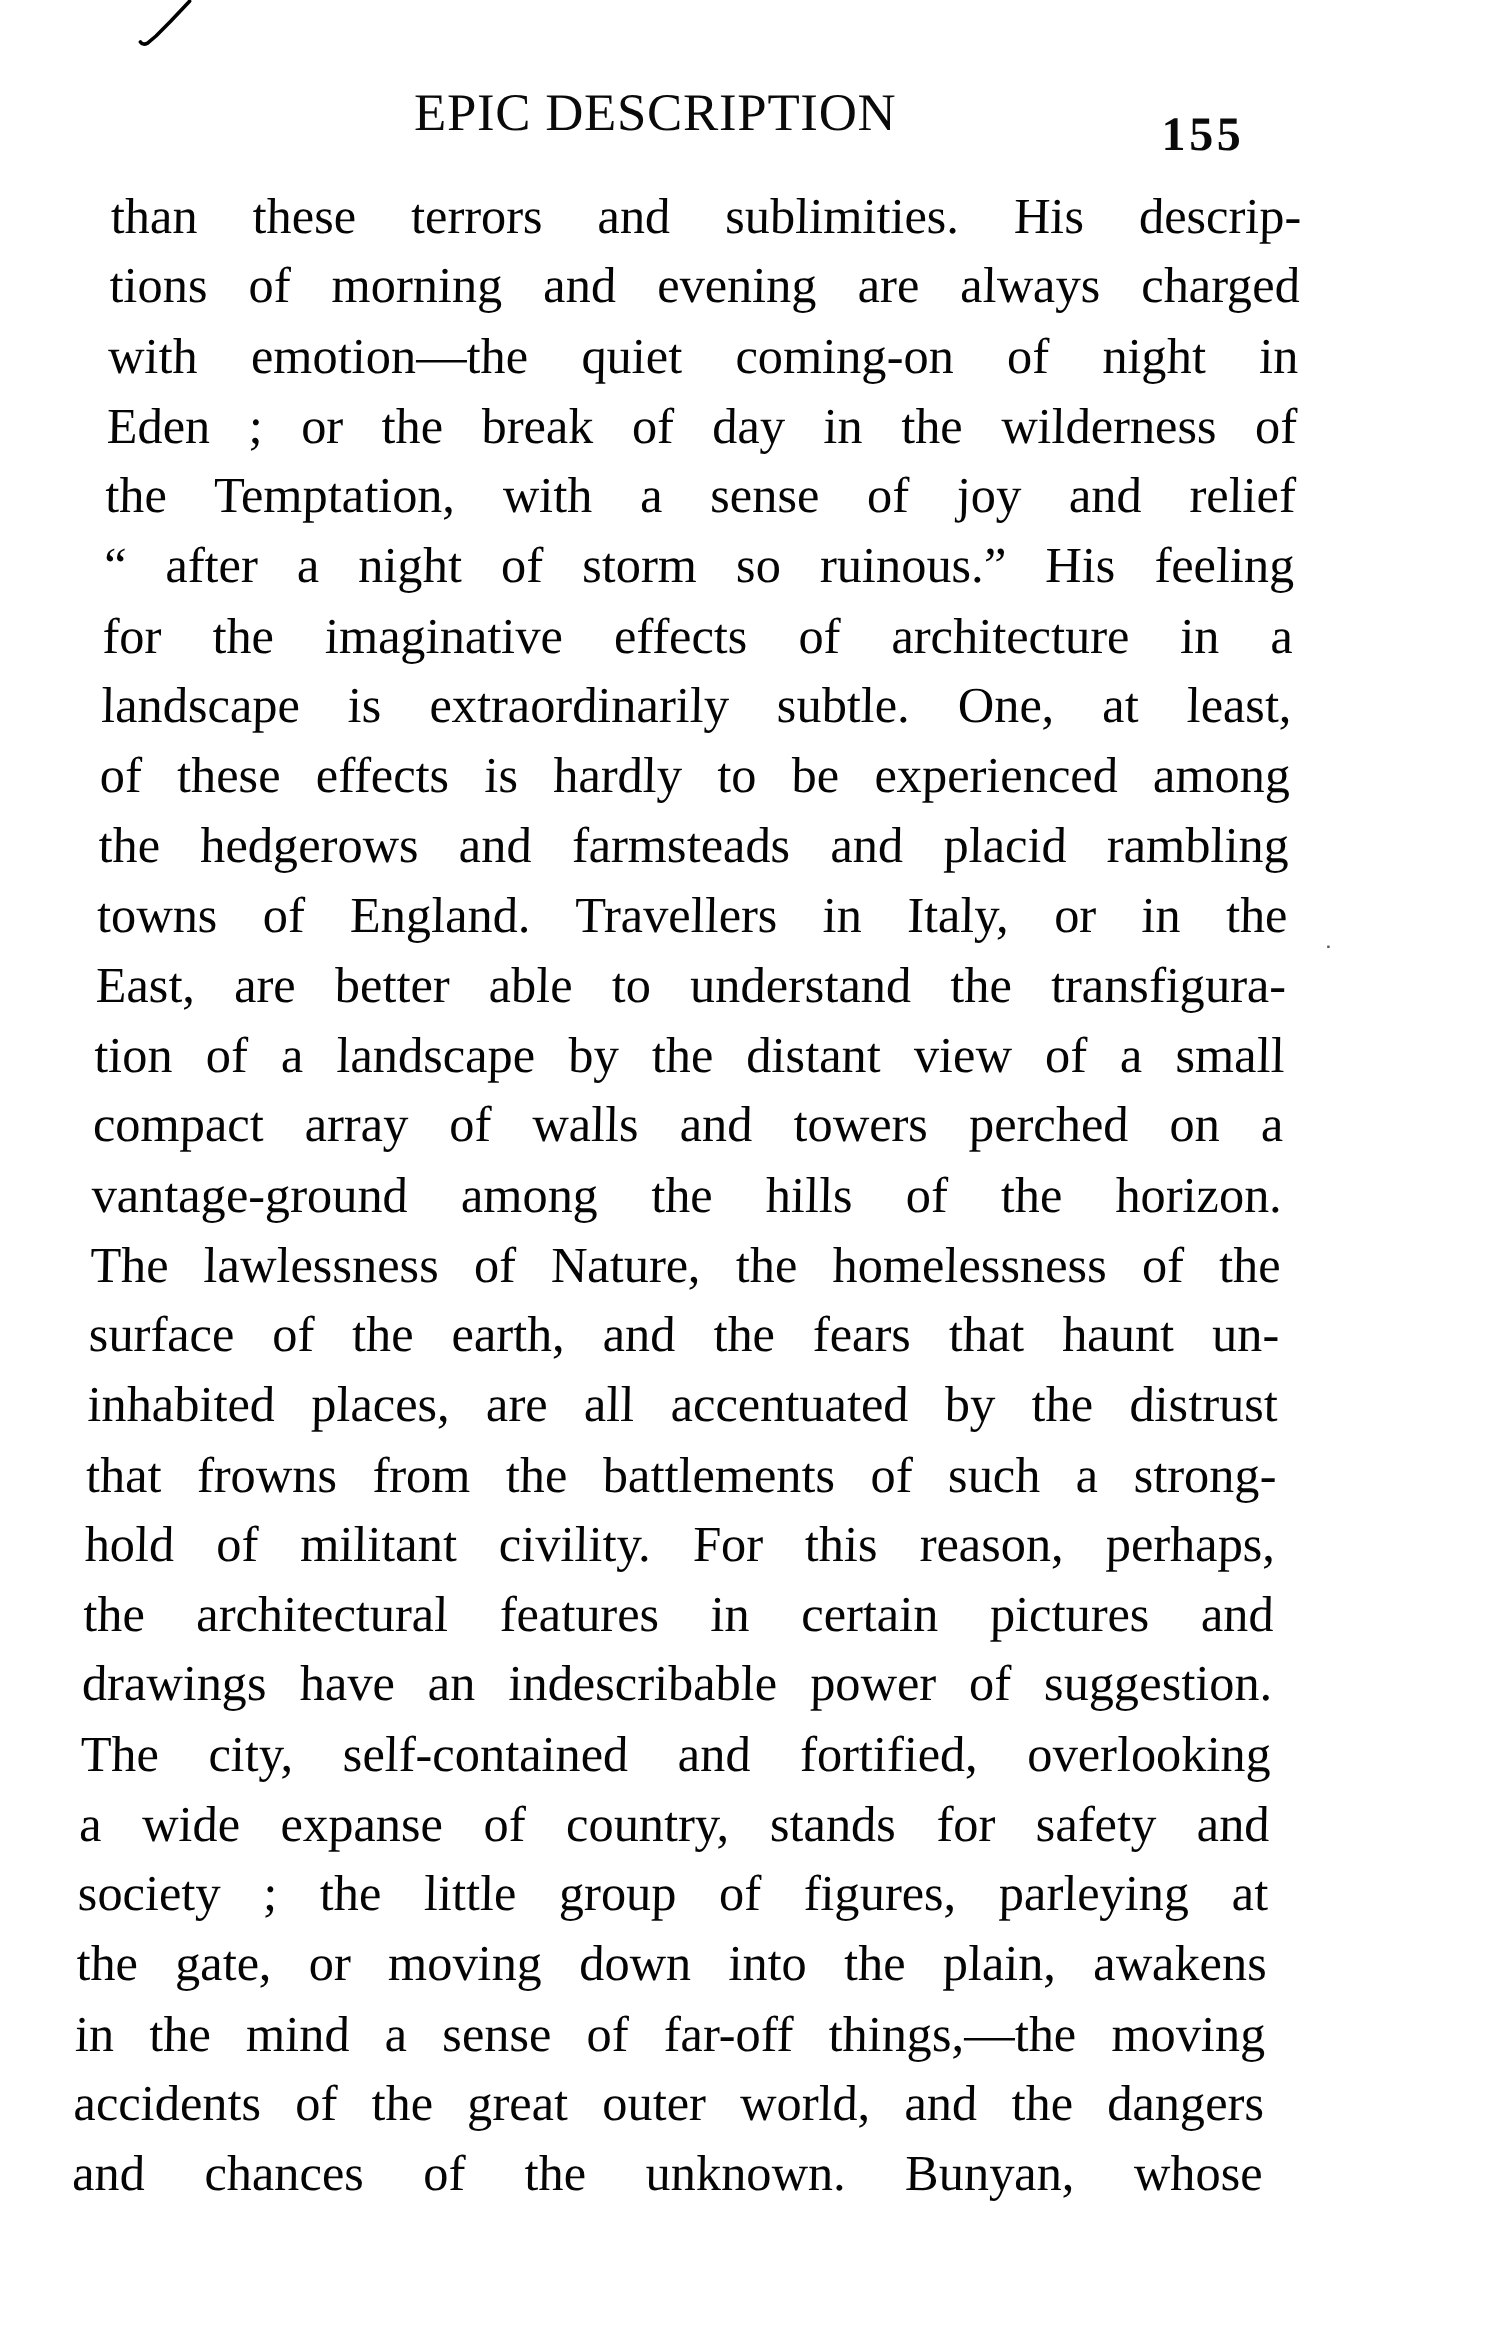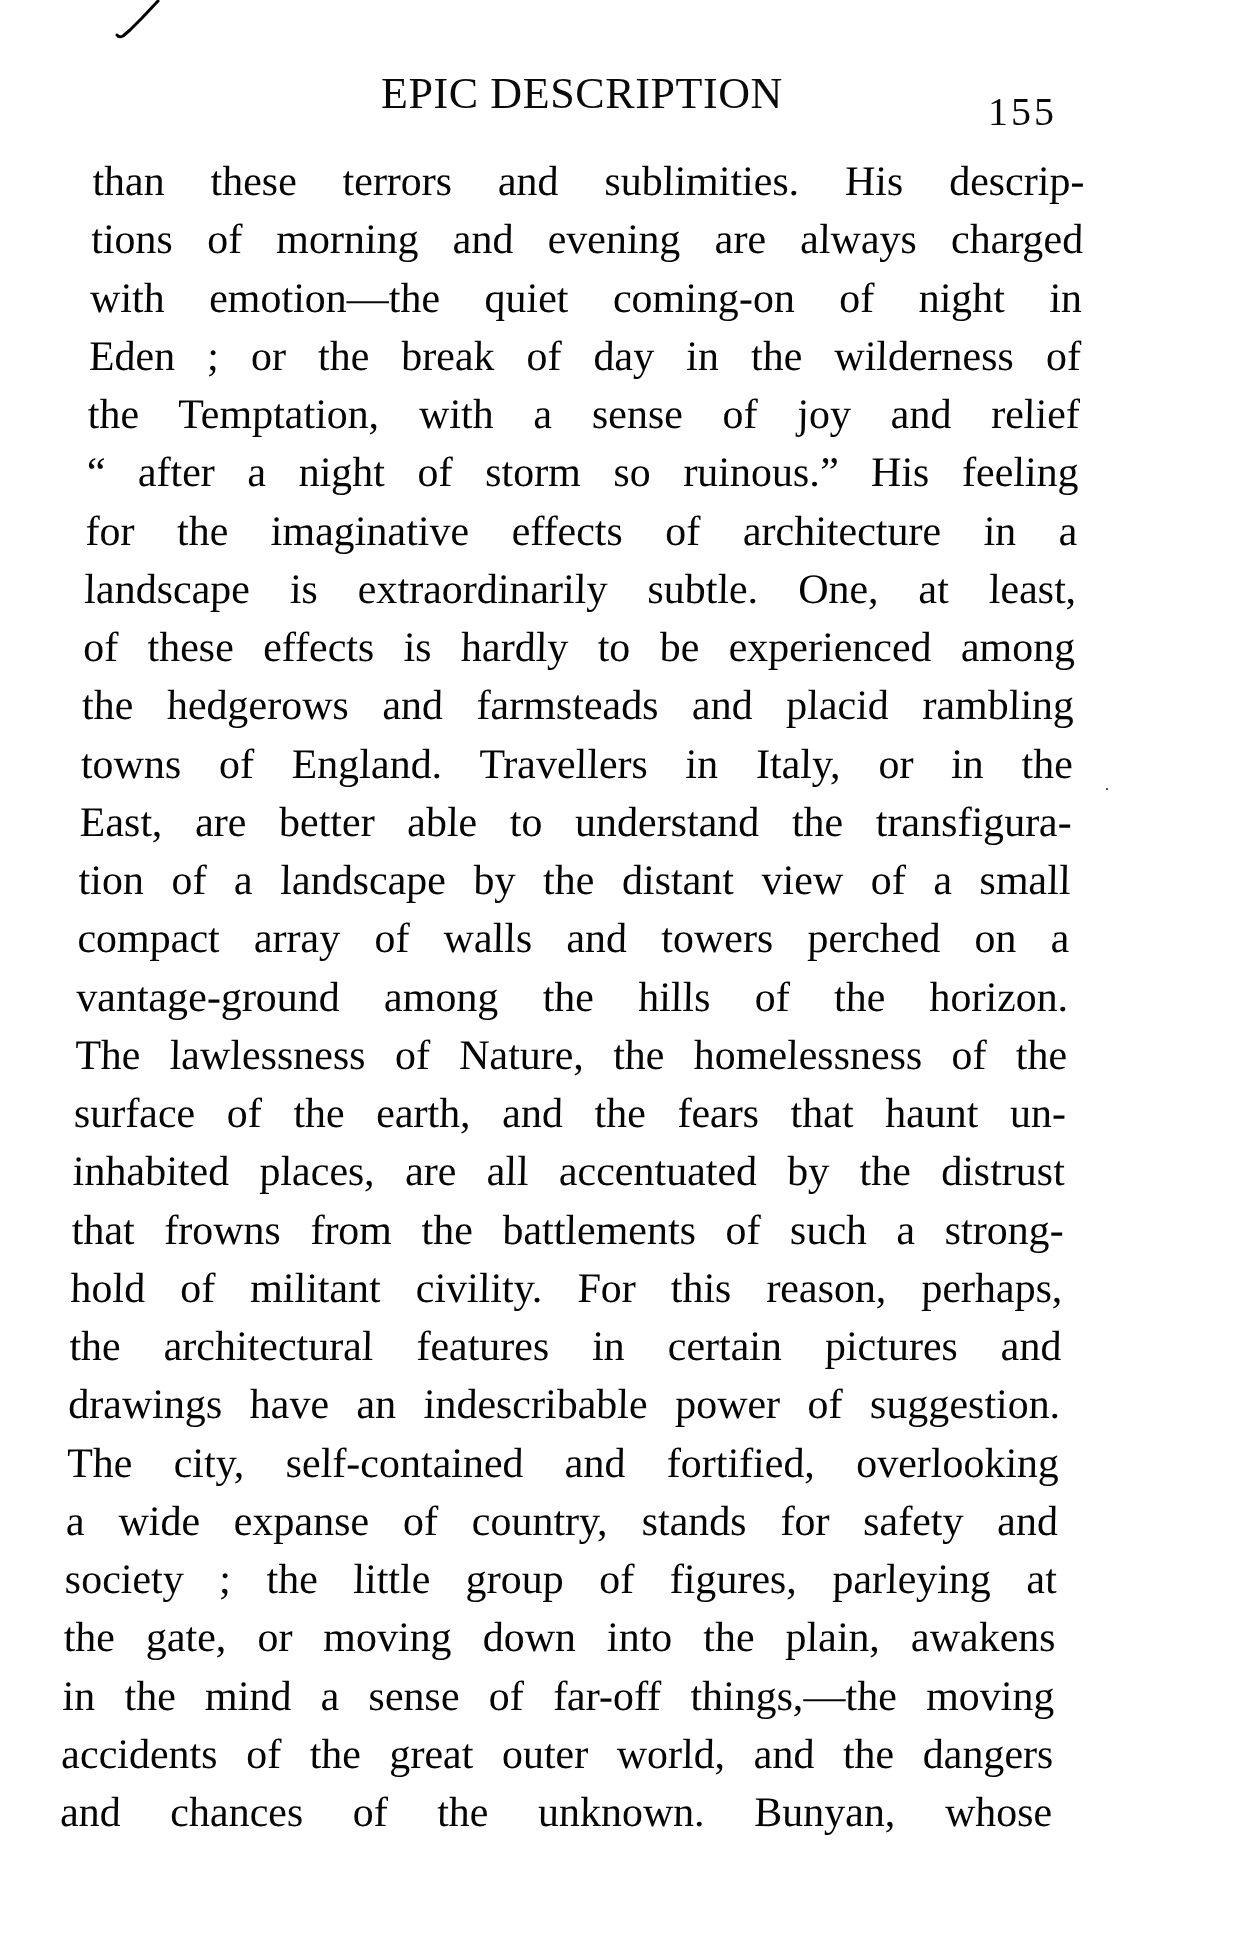--- a/index.html
+++ b/index.html
@@ -24,31 +24,31 @@
     }
     .running-head {
       position: absolute;
       left: 345px;
       top: 66px;
       font-size: 44px;
       line-height: 56px;
       letter-spacing: 0.6px;
       white-space: nowrap;
       color: #0a0a0a;
-      margin-left: 36px;
     }
     .page-number {
       position: absolute;
-      left: 988px;
+      left: 968px;
       top: 84px;
       font-size: 40px;
       line-height: 56px;
       letter-spacing: 3px;
       white-space: nowrap;
       color: #0a0a0a;
+      font-weight: bold;
     }
     .text-block {
       position: absolute;
       left: 93px;
       top: 152px;
       width: 992px;
       transform-origin: 0 0;
       transform: skewX(-1.13deg);
     }
     .text-line {

